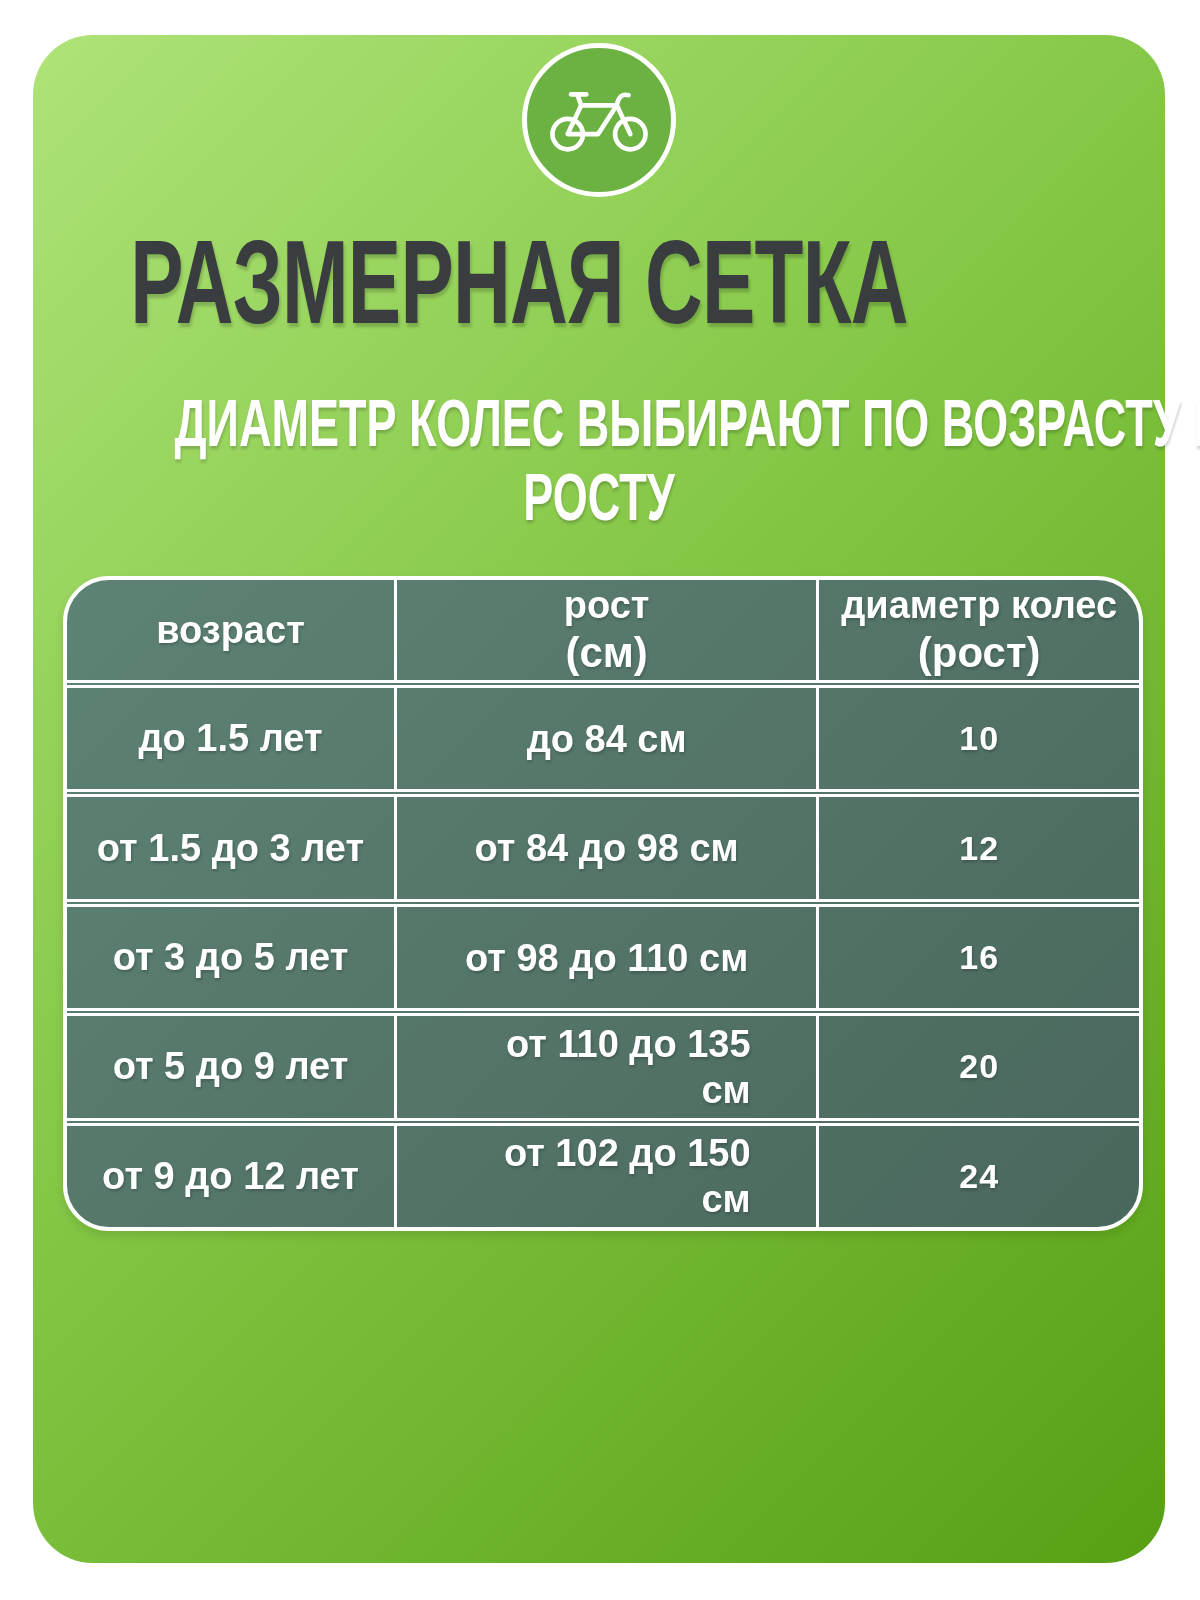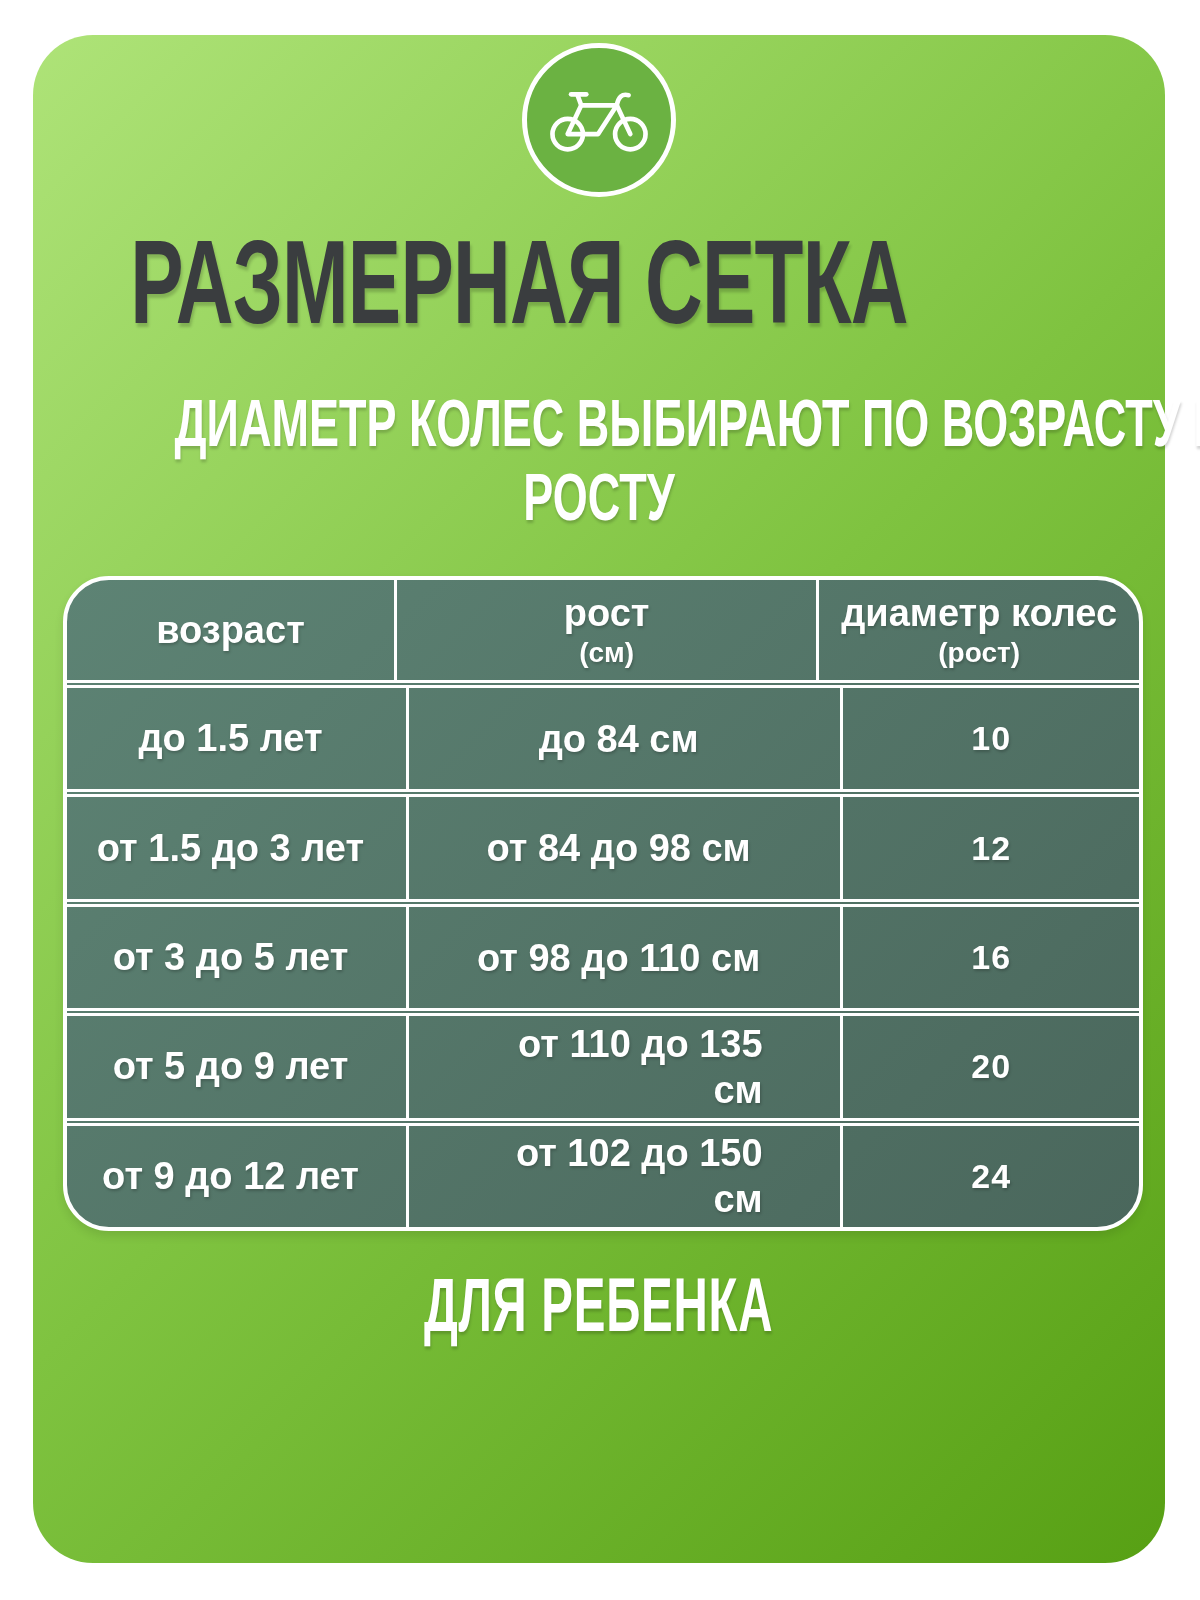--- a/index.html
+++ b/index.html
@@ -50,35 +50,35 @@
     width:1080px; height:655px; box-sizing:border-box;
     border:4px solid #ffffff;
     border-radius:46px;
     overflow:hidden;
     background:linear-gradient(135deg,#5d8374 0%,#4a675c 100%);
     display:flex; flex-direction:column;
     box-shadow:0 5px 10px rgba(0,0,0,0.10);
   }
   .t-row { display:flex; flex:1 1 0; box-sizing:border-box; }
   .t-row.header { flex:0 0 100px; }
-  .t-row + .t-row { border-top:8px double #ffffff;gap:12px; }
+  .t-row + .t-row { border-top:8px double #ffffff; }
   .t-cell {
     box-sizing:border-box;
     display:flex; flex-direction:column;
     align-items:center; justify-content:center;
     color:#ffffff; font-weight:bold; font-size:38px;
     text-align:center;
     text-shadow:1px 2px 3px rgba(0,0,0,0.22);
   }
   .t-cell + .t-cell { border-left:3px solid #ffffff;text-align:right; }
   .col-age   { width:30.5%; }
   .col-height{ width:39.4%; }
   .col-wheel { flex:1; }
   .height-text { max-width:288px; line-height:46px; }
-  .header-sub { display:block; font-size:28px; margin-top:2px; }
+  .header-sub { display:block; font-size:42px; margin-top:2px; }
   .wheel-num { font-size:34px; letter-spacing:1px; }
   .footer-caption {
     position:absolute; top:1232px; left:0; width:100%;
     text-align:center; color:#ffffff;
     font-size:66px; font-weight:bold; white-space:nowrap;
   }
   .footer-caption .squeeze {
     display:inline-block;
     transform:scale(0.72,1.15);
     letter-spacing:1px;
@@ -184,17 +184,14 @@
       <div class="t-cell col-height">
         <span class="height-text">от 102 до 150 см</span>
       </div>
       <div class="t-cell col-wheel">
         <span class="wheel-num">24</span>
       </div>
     </div>
 
   </div>
 
-  <div class="footer-caption">
-    <span class="squeeze">ДЛЯ РЕБЕНКА</span>
-  </div>
 
 </div>
 
 </body></html>

